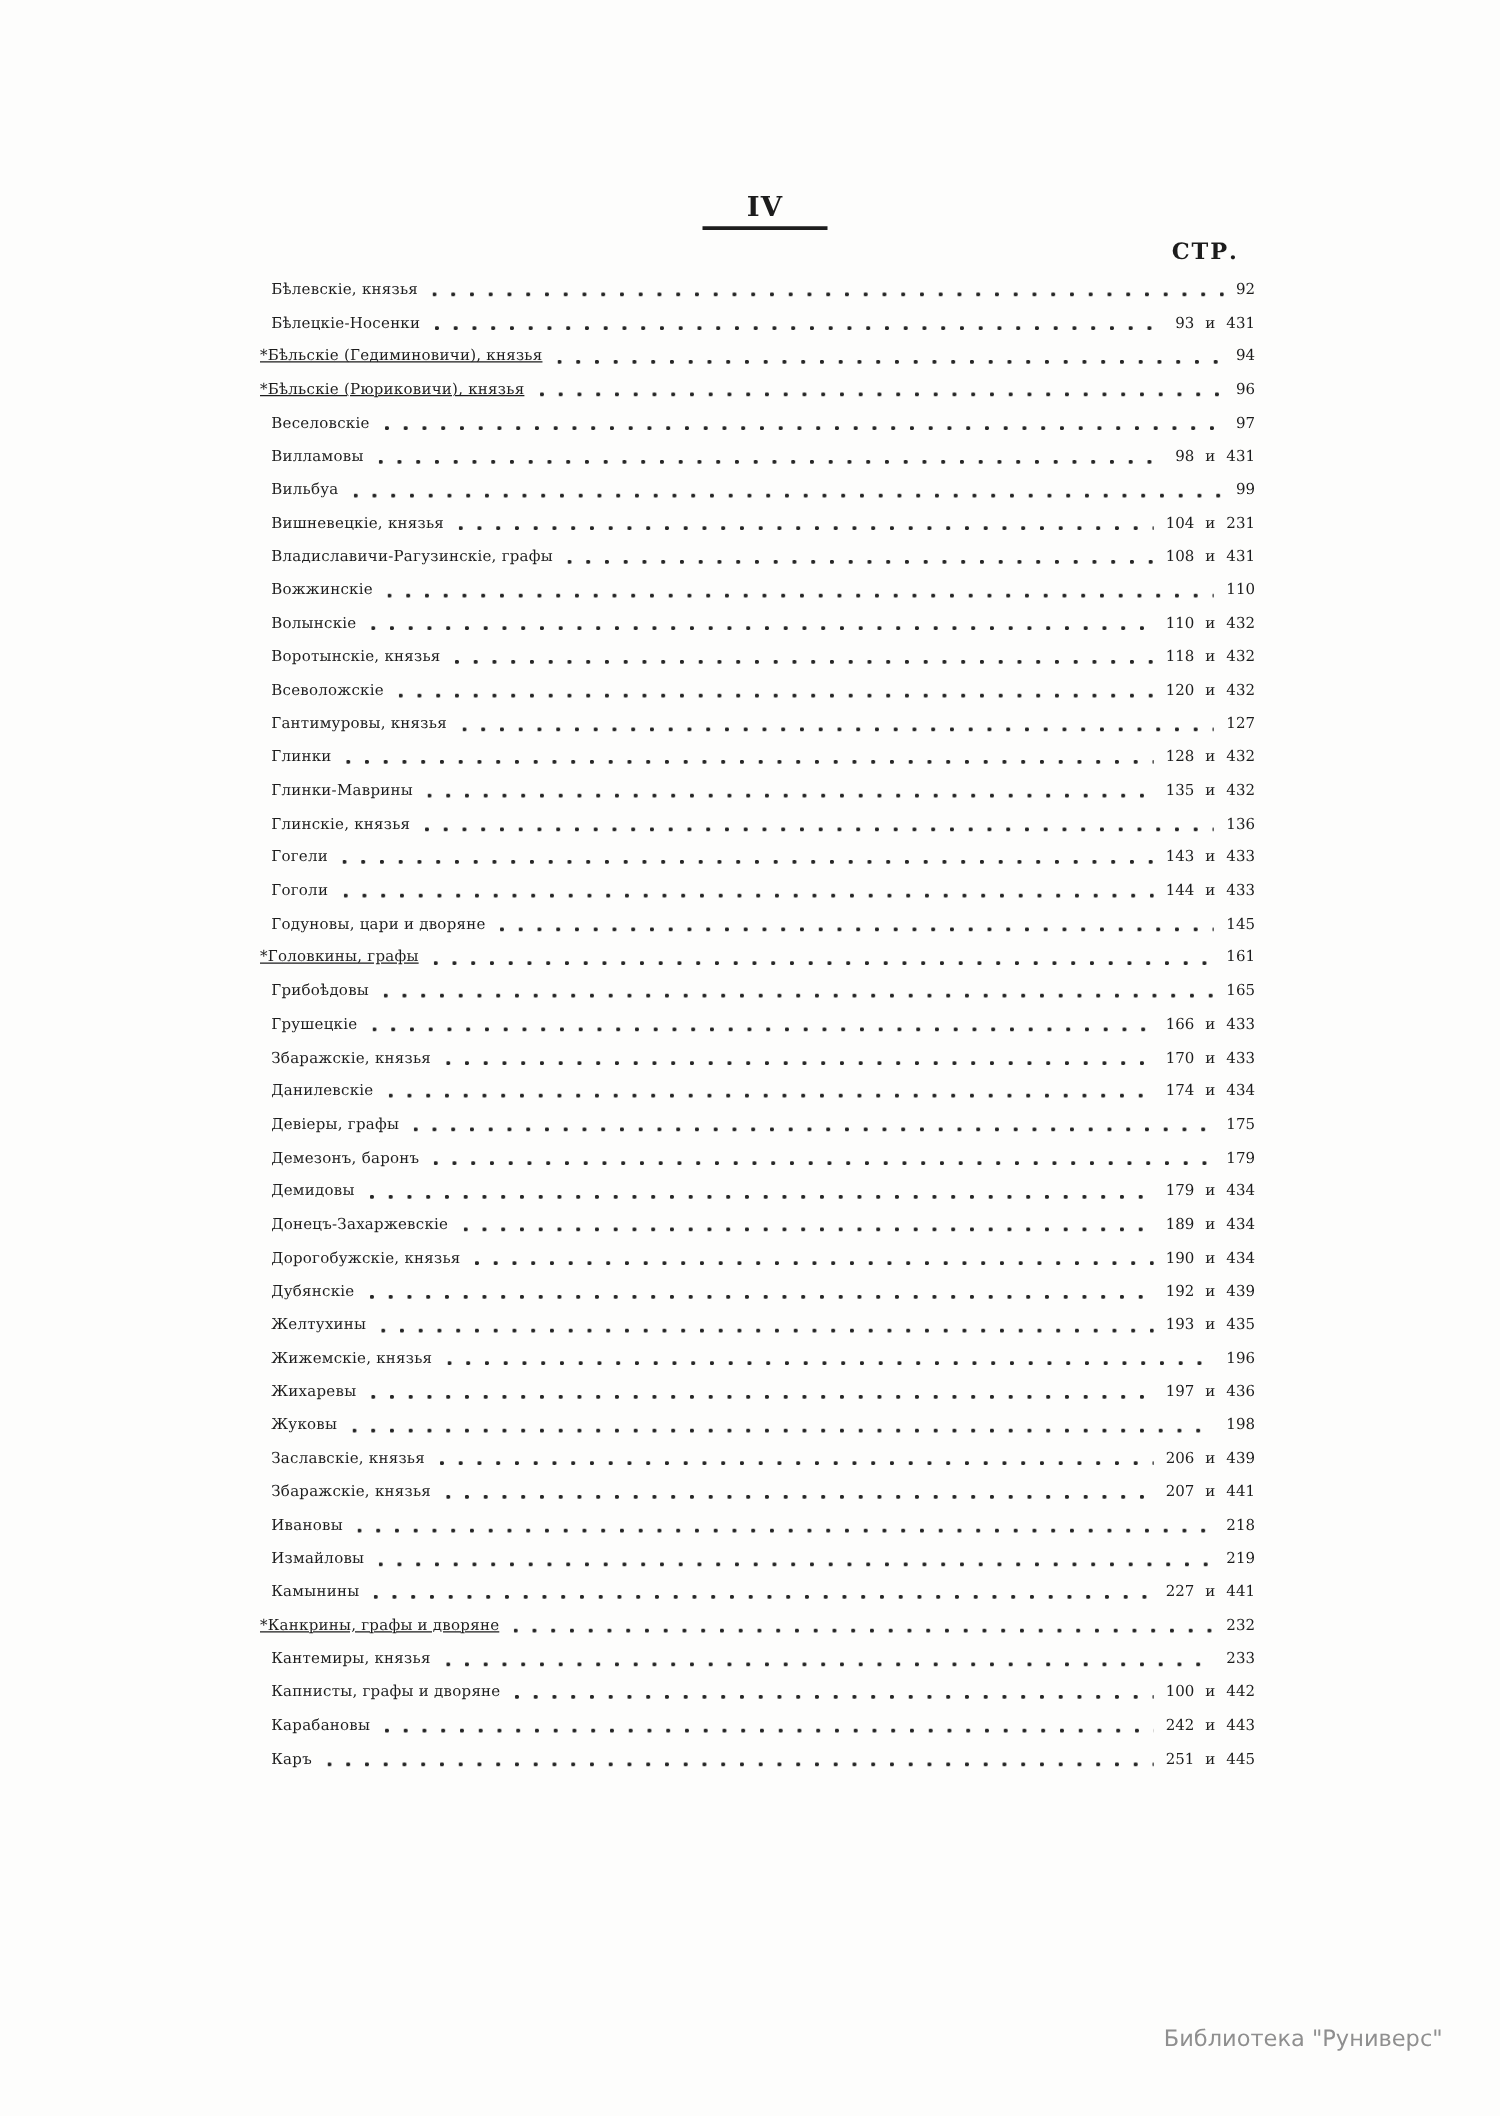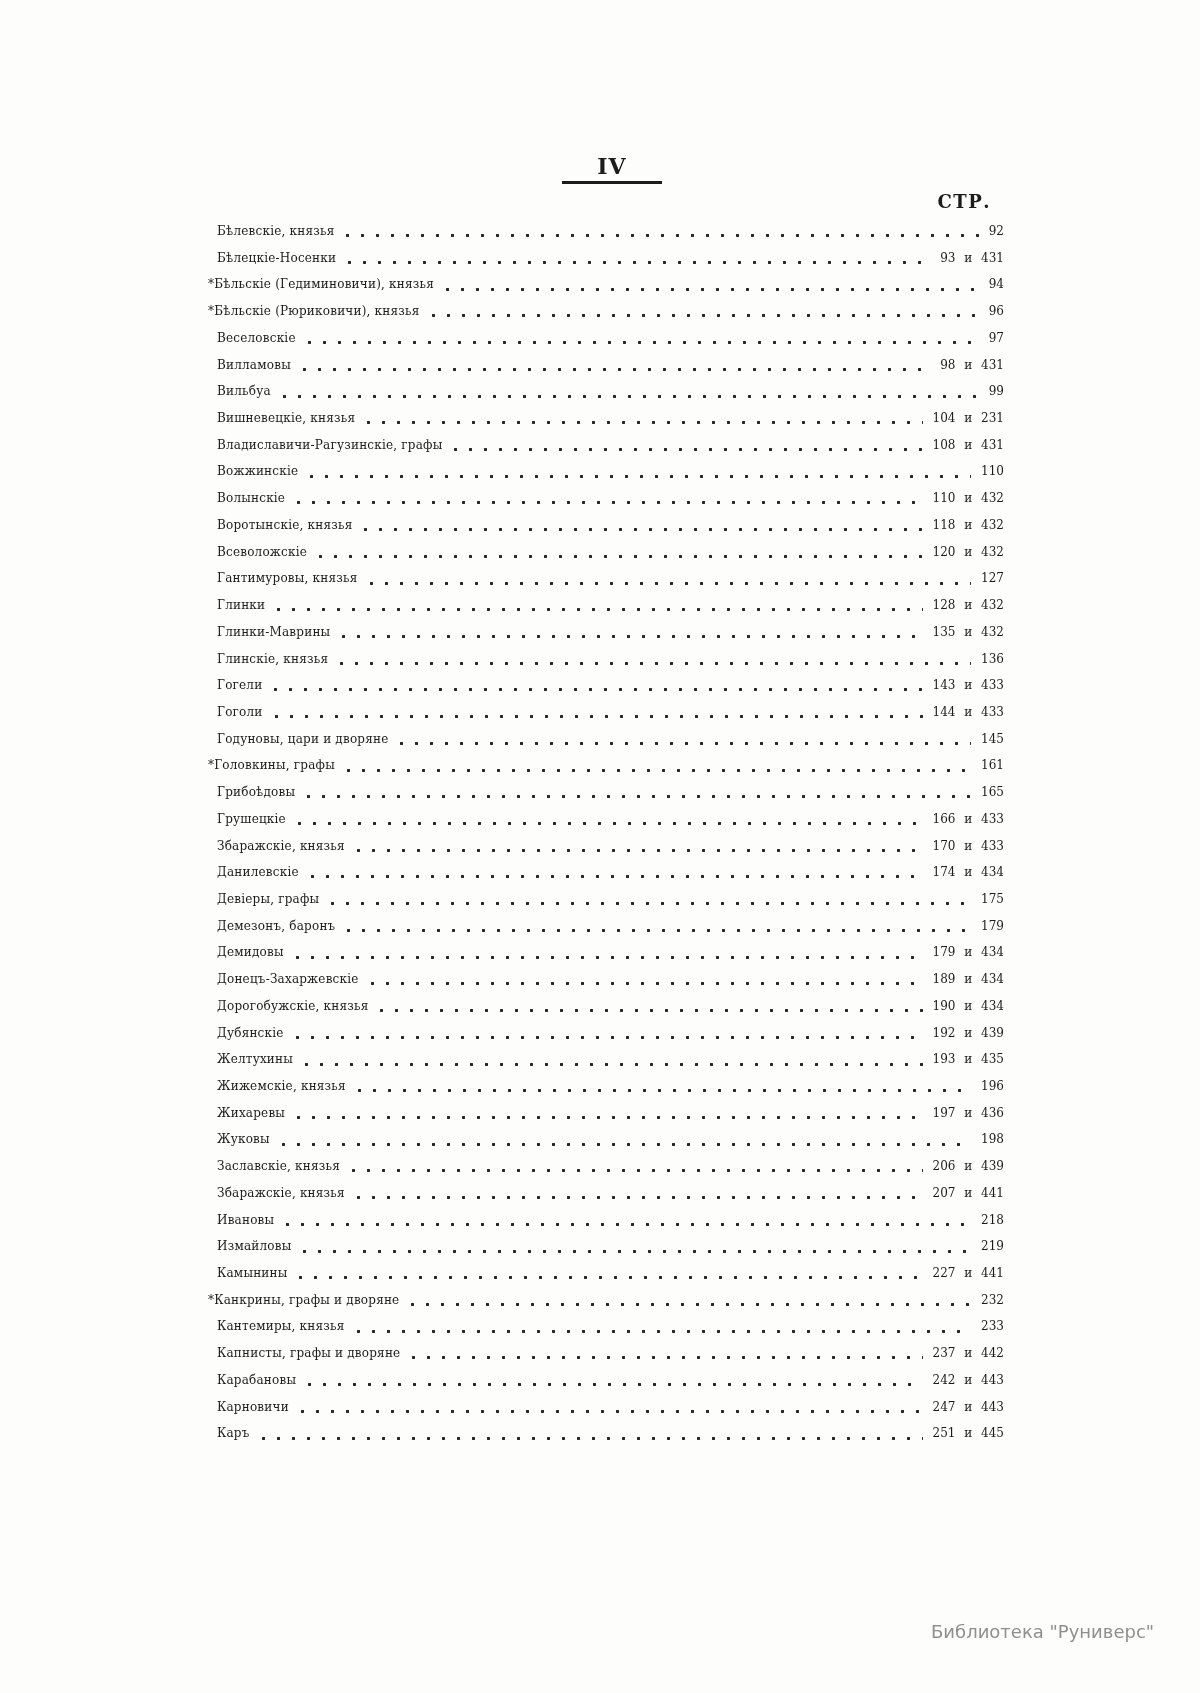--- a/index.html
+++ b/index.html
@@ -32,21 +32,21 @@
   .index-list {
     position: absolute;
     top: 218px; left: 217px; width: 787px;
   }
   .row {
     display: flex;
     height: 26.72px; line-height: 26.72px;
     font-size: 12px;
     white-space: nowrap;
   }
-  .row.starred .name { margin-left: -9px; }
+  .row.starred .name { margin-left: -9px; text-decoration: underline; }
   .name { flex: 0 0 auto; letter-spacing: 0.2px; }
   .leader {
     flex: 1 1 auto; min-width: 12px;
     align-self: flex-end;
     height: 3px;
     margin: 0 10px 7.5px 12px;
     background-image: radial-gradient(circle at 1.5px 1.5px, #262626 1.35px, rgba(0,0,0,0) 2px);
     background-size: 15px 3px;
     background-repeat: repeat-x;
   }
@@ -321,34 +321,29 @@
 
   <div class="row">
     <span class="name">Кантемиры, князья</span>
     <span class="leader"></span>
     <span class="pages">233</span>
   </div>
 
   <div class="row">
     <span class="name">Капнисты, графы и дворяне</span>
     <span class="leader"></span>
-    <span class="pages">237 и 442</span>
+    <span class="pages">100 и 442</span>
   </div>
 
   <div class="row">
     <span class="name">Карабановы</span>
     <span class="leader"></span>
     <span class="pages">242 и 443</span>
   </div>
 
-  <div class="row">
-    <span class="name">Карновичи</span>
-    <span class="leader"></span>
-    <span class="pages">247 и 443</span>
-  </div>
 
   <div class="row">
     <span class="name">Каръ</span>
     <span class="leader"></span>
     <span class="pages">251 и 445</span>
   </div>
 </div>
 
   <div class="watermark">Библиотека "Руниверс"</div>
 </div>

